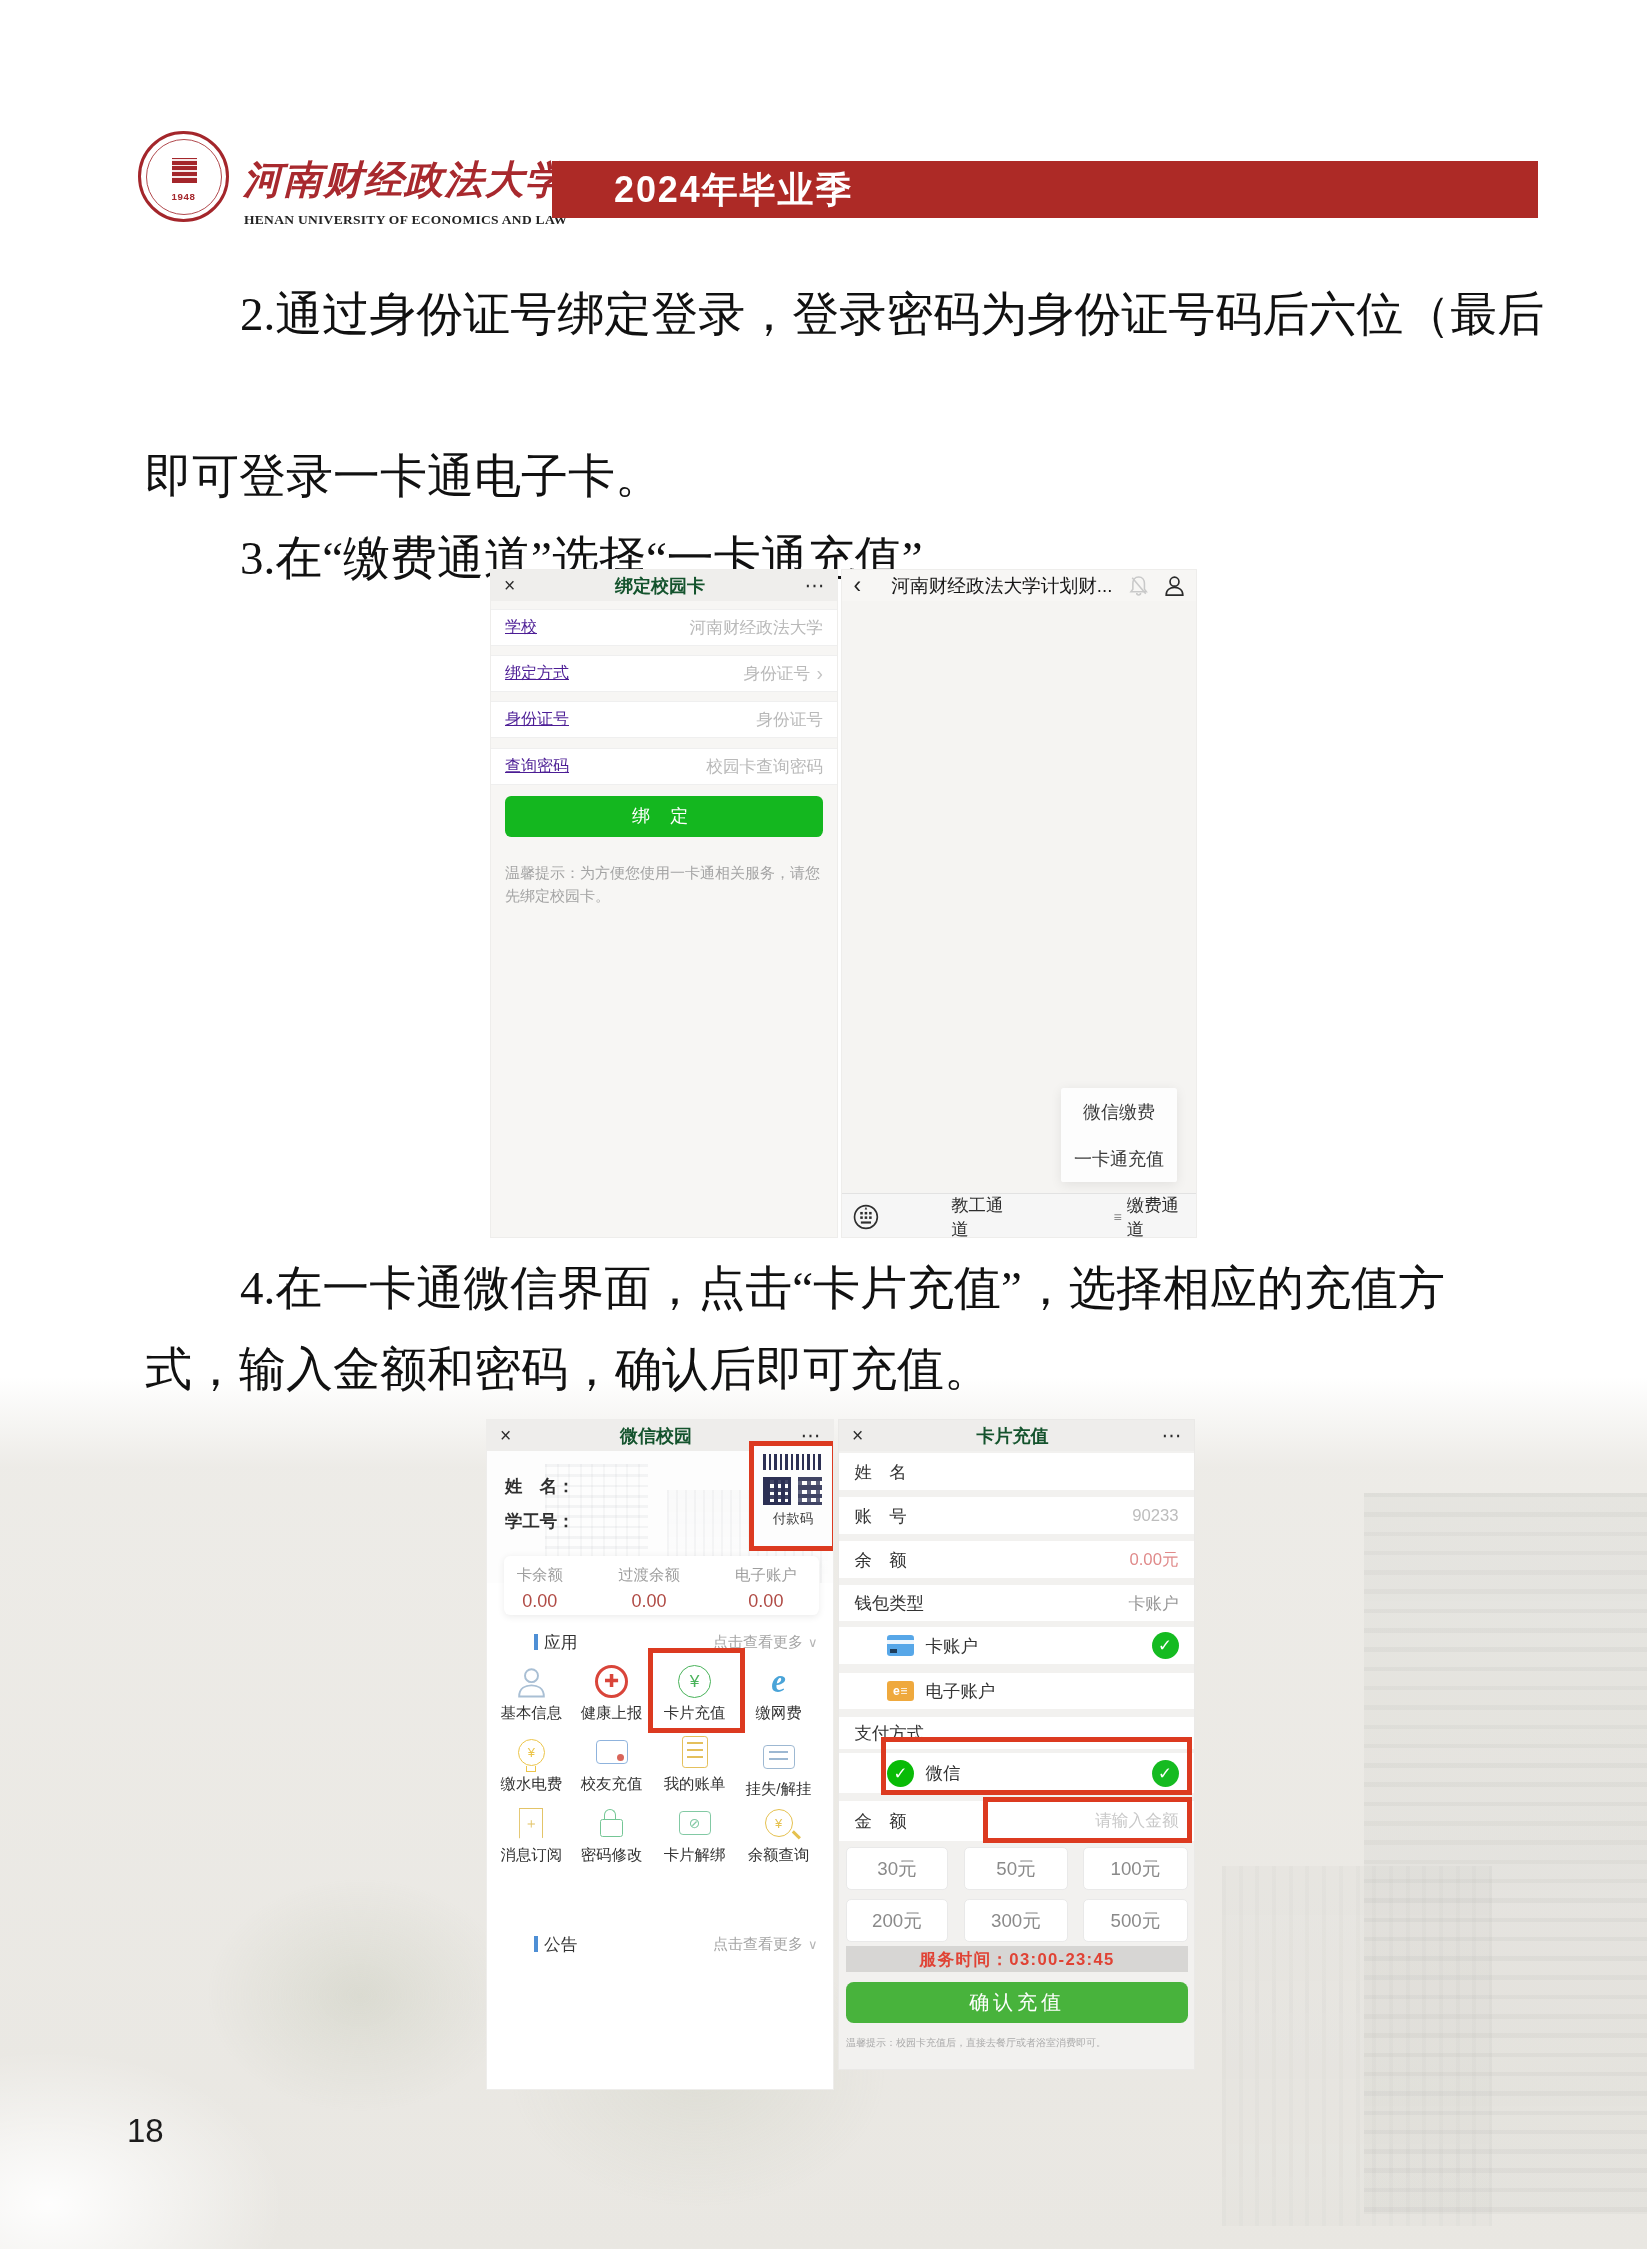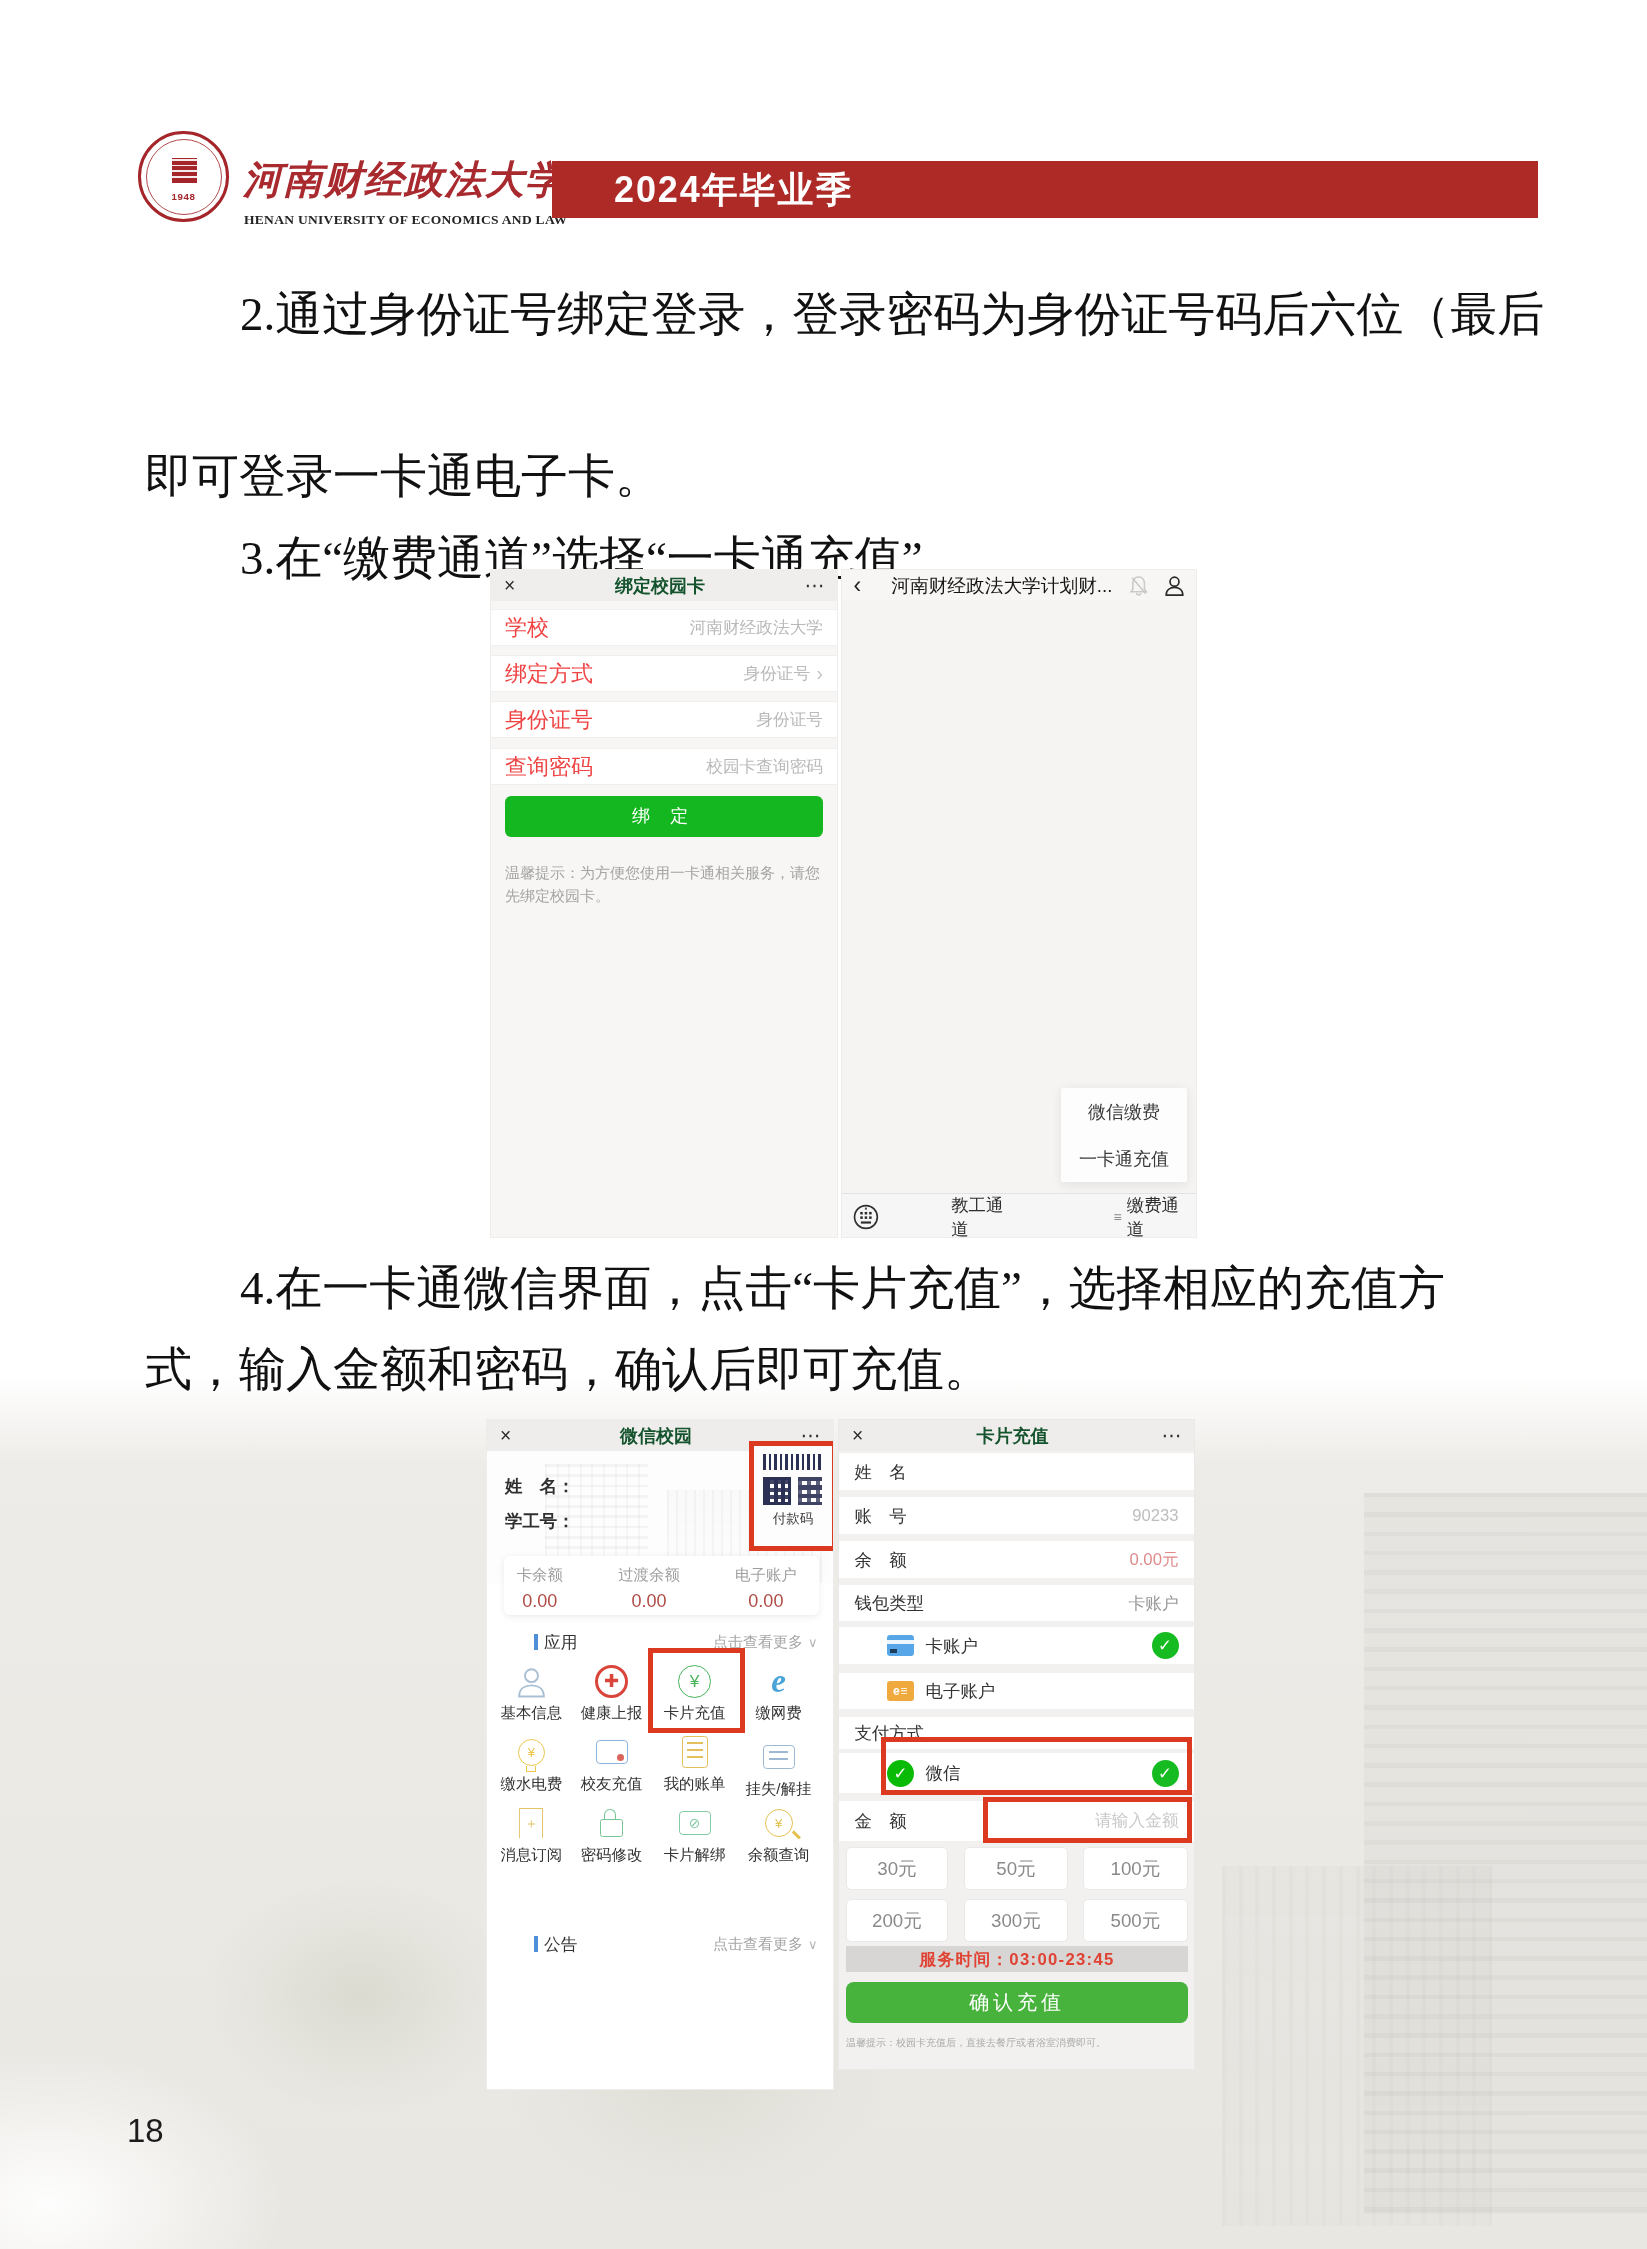--- a/index.html
+++ b/index.html
@@ -52,34 +52,34 @@
   .nav { position:absolute; left:0; top:0; right:0; height:31px; display:flex; align-items:center; }
   .nav-x { font-size:19.3px; color:#2c2c2c; padding:0 0 0 13px; line-height:31px; }
   .nav-title { flex:1; text-align:center; font-size:18px; font-weight:bold; color:#14532d; }
   .nav-more { font-size:19.3px; color:#2c2c2c; padding:0 11.6px 0 0; letter-spacing:1.3px; }
 
   
   .shot-bind { left:490px; top:569px; width:348px; height:669px; background:#f7f6f4; border:0.6px solid #eeedeb; }
   .shot-bind .nav { background:#efeeec; }
   .form-row { position:absolute; left:0; right:0; height:37px; background:#fff; display:flex; align-items:center;
     padding:0 14px; border-top:0.6px solid #efefef; border-bottom:0.6px solid #efefef; }
-  .fr-label { font-size:22px; color:#ef4444; }
+  .fr-label { font-size:16px; color:#4c1d95;text-decoration:underline; }
   .fr-value { flex:1; text-align:right; font-size:16.7px; color:#b9b9b9; }
   .fr-chev { font-size:19.3px; color:#c4c4c4; margin-left:6.4px; }
   .bind-btn { position:absolute; left:14px; right:14px; top:226px; height:41px; background:#14b71f; border-radius:6.4px;
     color:#fff; font-size:18px; letter-spacing:7.7px; text-align:center; line-height:41px; }
   .bind-hint { position:absolute; left:14px; right:14px; top:291px; font-size:15px; color:#a4a4a4; line-height:23px; }
 
   
   .shot-channel { left:841px; top:569px; width:356px; height:669px; background:#f5f4f2; border:0.6px solid #eeedeb; }
   .shot-channel .nav { background:#f7f6f4; }
   .ch-back { font-size:23px; color:#222; padding-left:11.6px; }
   .ch-title { font-size:18.7px; color:#151515; padding-left:30px; white-space:nowrap; overflow:hidden; }
   .ch-icons { margin-left:auto; display:flex; align-items:center; gap:14px; padding-right:10.3px; }
-  .popup { position:absolute; left:219px; top:518px; width:126px; height:94px; background:#fdfdfd; border-radius:2.6px;
+  .popup { position:absolute; left:219px; top:518px; width:116px; height:94px; background:#fdfdfd; border-radius:2.6px;
     box-shadow:0 2.6px 11.6px rgba(0,0,0,0.08); display:flex; flex-direction:column; justify-content:space-around; align-items:center; }
   .popup-item { font-size:18px; color:#3a3a3a; }
   .tabbar { position:absolute; left:0; right:0; top:623px; height:46px; background:#f6f6f6; border-top:0.6px solid #e2e2e2;
     display:flex; align-items:center; }
   .tab-label { font-size:17.4px; color:#2e2e2e; }
   .tab-menu-glyph { font-size:14px; color:#8a8a8a; margin-right:5.1px; }
 
   
   .shot-campus { left:486px; top:1419px; width:348px; height:671px; background:#ffffff; border:0.6px solid #eeedeb; }
   .shot-campus .nav { background:#eeedeb; }

